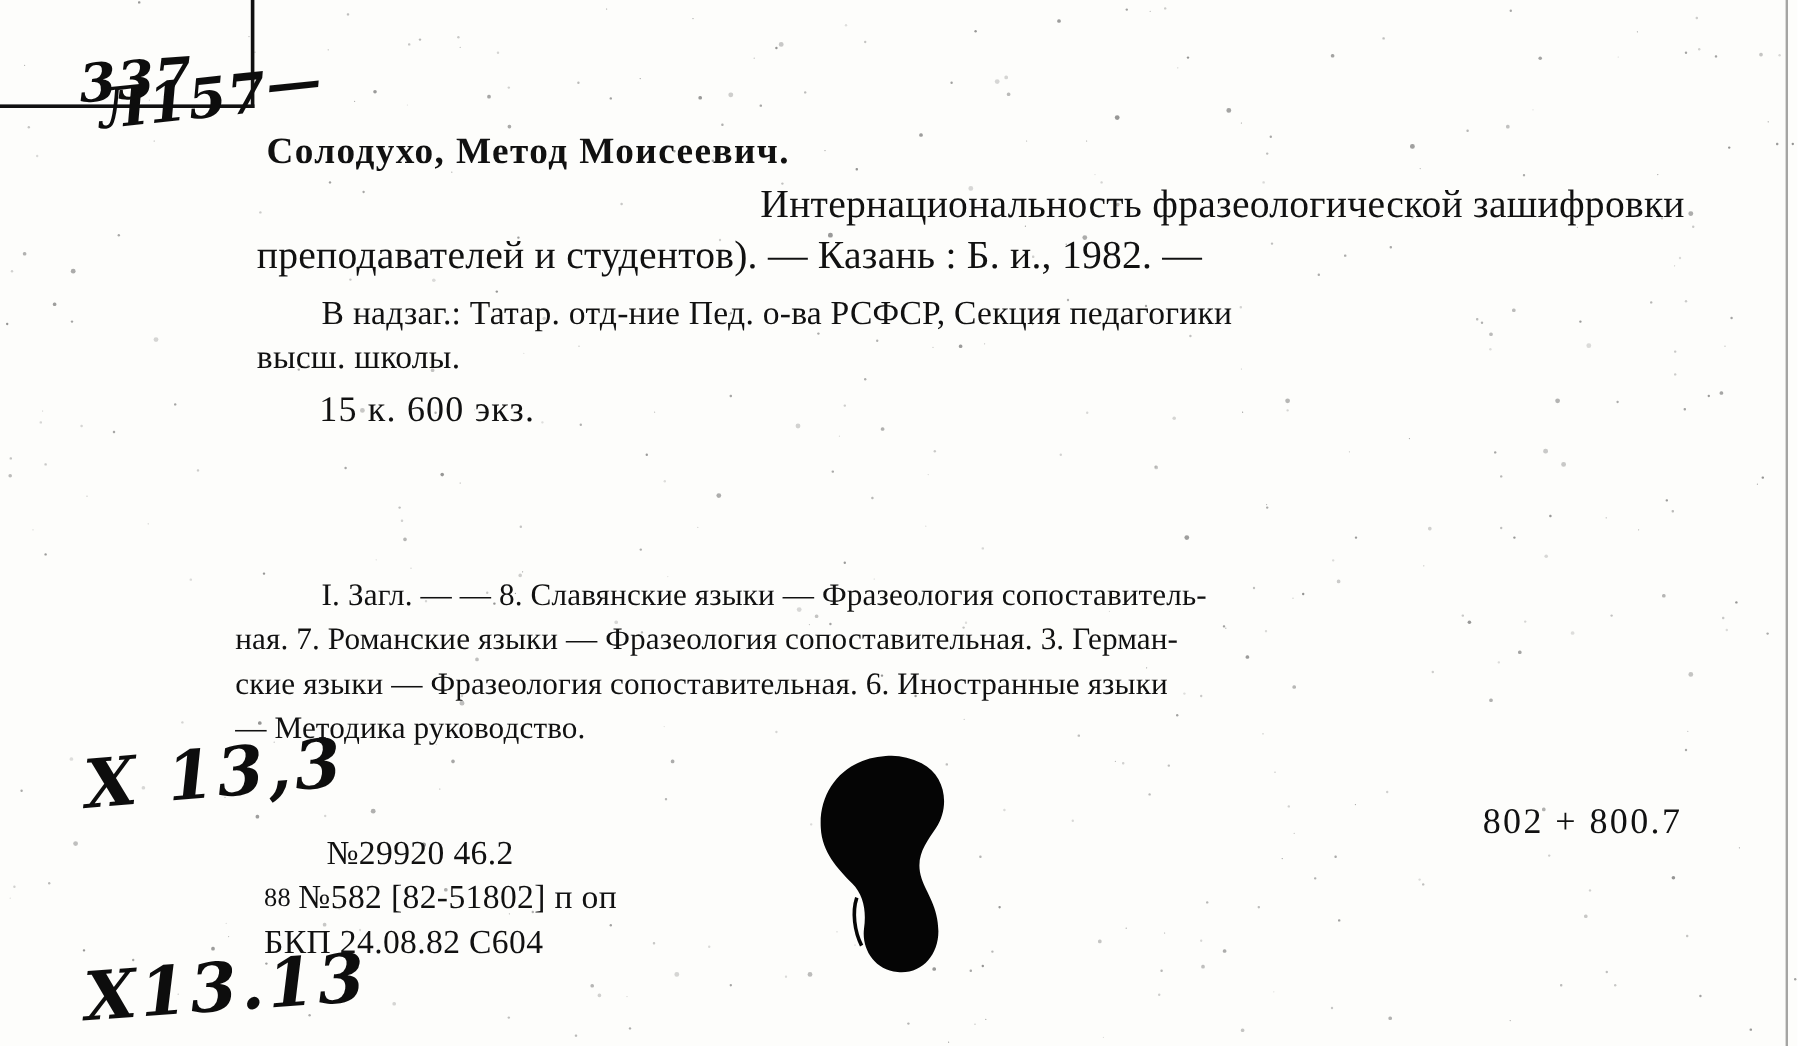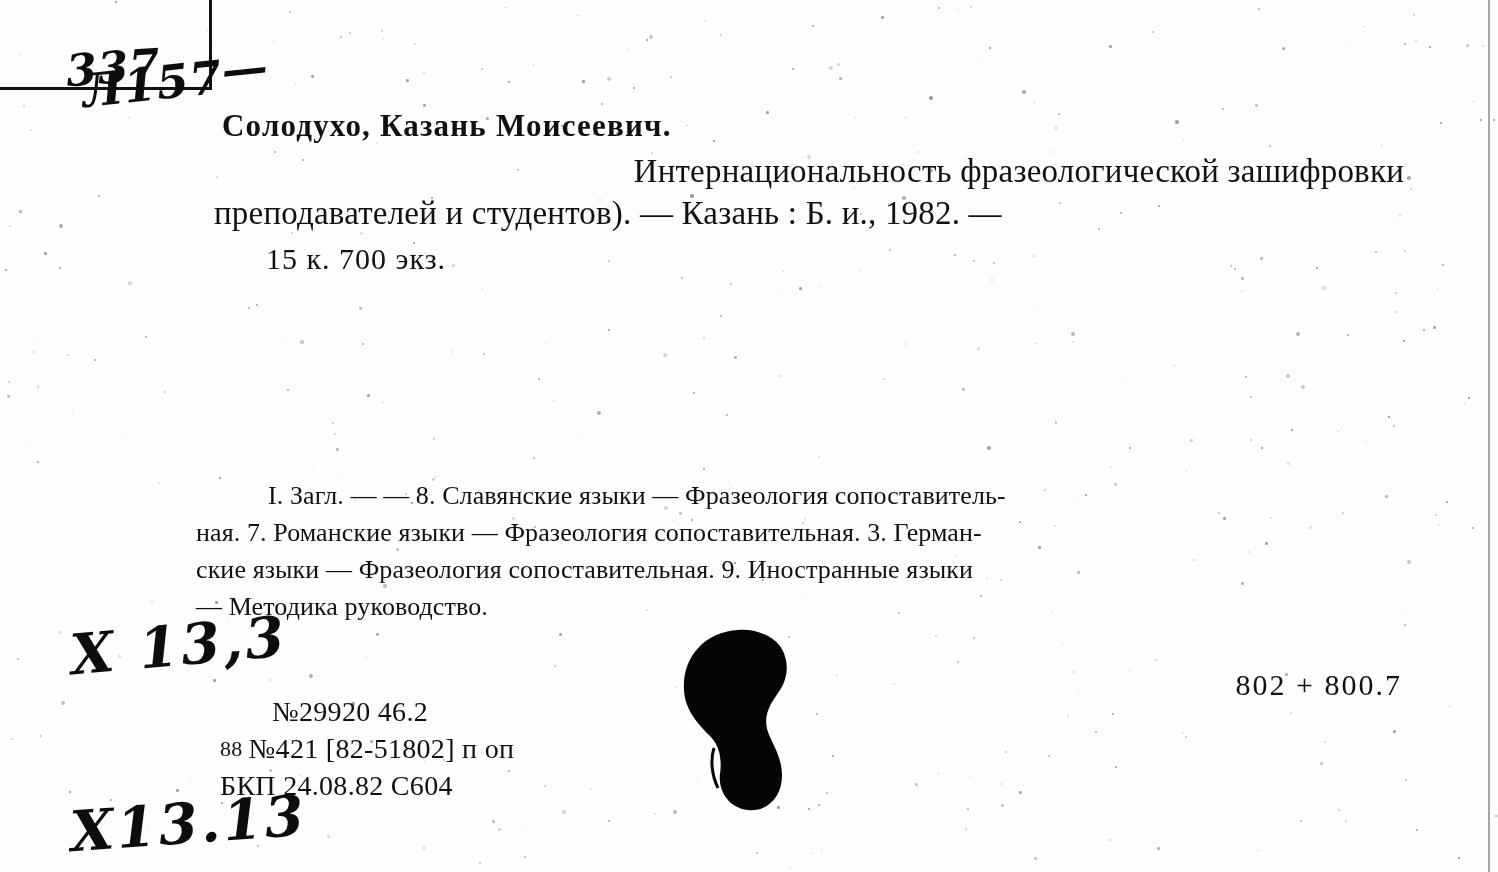--- a/index.html
+++ b/index.html
@@ -600,49 +600,53 @@
 
   <div class="edge"></div>
 
   <div class="callno-box"></div>
   <div class="hand hand-1157">
     <span>Л157</span><span class="dash">—</span>
   </div>
   <div class="hand hand-337">337</div>
 
   <div class="record">
-    <div class="author">Солодухо, Казань Моисеевич.</div>
+    <div class="author">Солодухо, Метод Моисеевич.</div>
 
     <div class="title-block">
       <span class="title-line spread">
         <span class="indent"></span>
         <span>Интернациональность  фразеологической  зашифровки</span>
       </span>
       <span class="title-line">преподавателей и студентов). — Казань : Б. и., 1982. —</span>
     </div>
 
+    <div class="note">
+      <span class="indent"></span><span>В надзаг.: Татар. отд-ние Пед. о-ва РСФСР, Секция педагогики</span><br>
+      <span>высш. школы.</span>
+    </div>
 
     <div class="price">
-      <span class="indent"></span><span>15 к.    700 экз.</span>
+      <span class="indent"></span><span>15 к.    600 экз.</span>
     </div>
   </div>
 
   <div class="tracings">
     <span class="ln"><span class="indent"></span><span>I. Загл. — — 8. Славянские языки — Фразеология сопоставитель-</span></span>
     <span class="ln">ная. 7. Романские языки — Фразеология сопоставительная. 3. Герман-</span>
-    <span class="ln">ские языки — Фразеология сопоставительная. 9. Иностранные языки</span>
+    <span class="ln">ские языки — Фразеология сопоставительная. 6. Иностранные языки</span>
     <span class="ln">— Методика руководство.</span>
   </div>
 
   <div class="hand hand-x133">Х 13,3</div>
   <div class="hand hand-x1313">Х13.13</div>
 
   <div class="acq">
     <span class="ind"></span><span>№29920 46.2</span><br>
-    <span class="sm">88</span><span>№421  [82-51802]  п оп</span><br>
+    <span class="sm">88</span><span>№582  [82-51802]  п оп</span><br>
     <span>БКП 24.08.82 С604</span>
   </div>
 
   <div class="udc">802   +  800.7</div>
 
   <svg class="blot" width="140" height="185" viewBox="0 0 140 185">
     <path d="M62 2 C28 4 6 30 8 62 C9 82 22 96 34 108 C44 118 46 132 44 146 C42 162 52 180 72 182 C92 184 106 168 106 148 C106 128 96 116 92 104 C86 86 96 74 104 62 C116 44 112 18 92 8 C82 3 72 1 62 2 Z" fill="#050505"></path>
     <path d="M38 120 C34 132 36 148 42 160" stroke="#050505" stroke-width="3" fill="none"></path>
   </svg>
 

